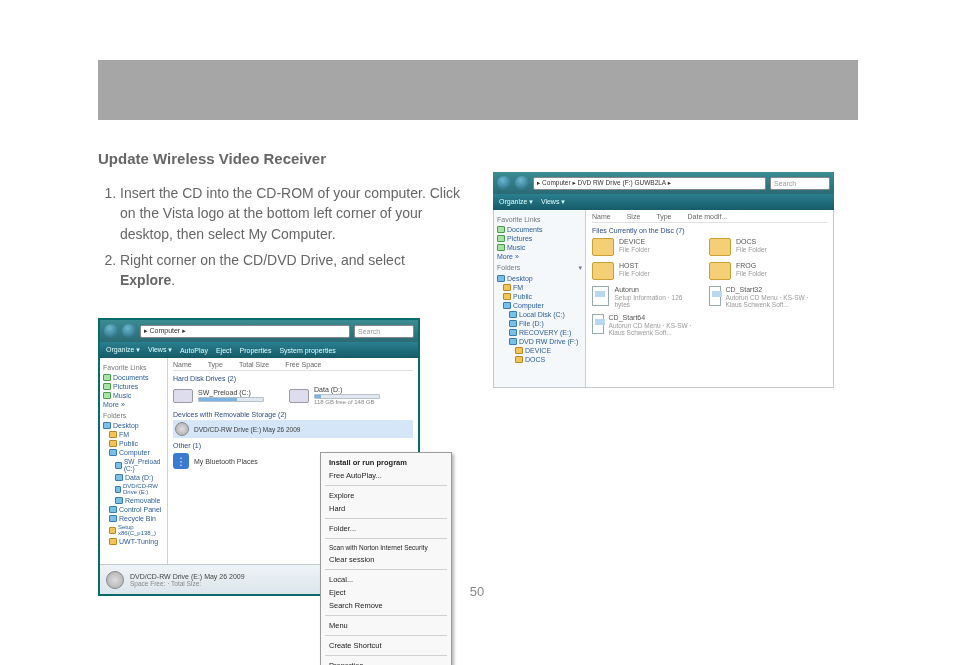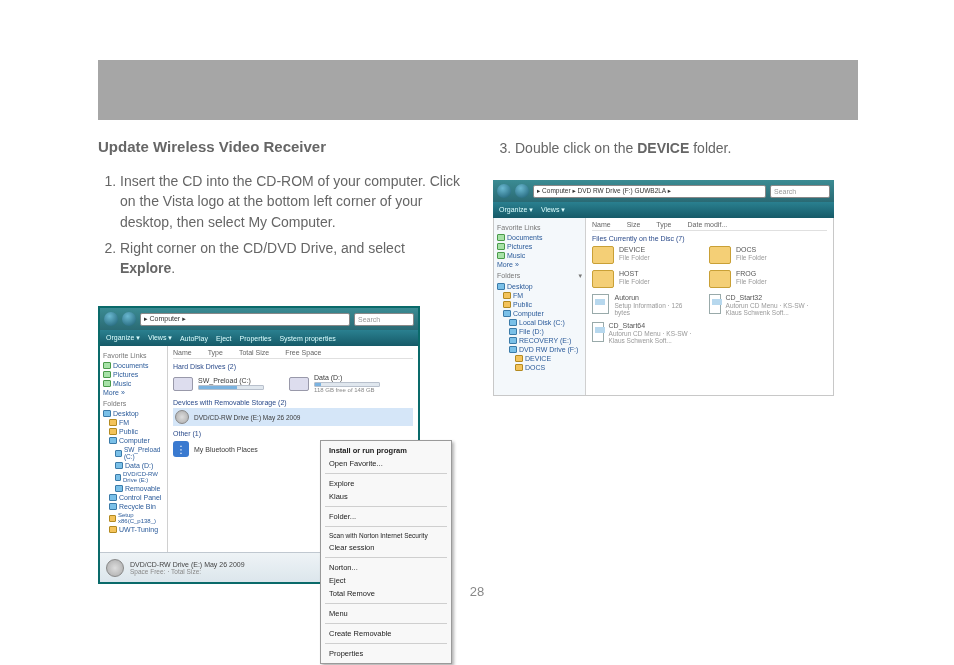--- a/index.html
+++ b/index.html
@@ -14,21 +14,21 @@
     .gray-bar {
       position: absolute;
       top: 60px;
       left: 98px;
       width: 760px;
       height: 60px;
       background: #a6a6a6;
     }
     .content {
       position: absolute;
-      top: 138px;
+      top: 150px;
       left: 98px;
       width: 760px;
       display: flex;
       gap: 30px;
     }
     .col { width: 365px; }
     .section-title {
       font-weight: bold;
       font-size: 15px;
       color: #666;
@@ -307,58 +307,53 @@
             <div style="font-size:6.5px">DVD/CD-RW Drive (E:) May 26 2009</div>
           </div>
           <div class="grp">Other (1)</div>
           <div class="drive-row">
             <span style="width:16px;height:16px;background:#3a7ad0;border-radius:3px;color:#fff;display:flex;align-items:center;justify-content:center;font-size:10px">⋮</span>
             <div>My Bluetooth Places</div>
           </div>
 
           <div class="context-menu">
             <div class="cm-item" style="font-weight:bold">Install or run program</div>
-            <div class="cm-item">Open Favorite...</div>
+            <div class="cm-item">Free AutoPlay...</div>
             <div class="cm-sep"></div>
             <div class="cm-item">Explore</div>
-            <div class="cm-item">Klaus</div>
+            <div class="cm-item">Hard</div>
             <div class="cm-sep"></div>
             <div class="cm-item">Folder...</div>
             <div class="cm-sep"></div>
             <div class="cm-item" style="font-size:6.5px">Scan with Norton Internet Security</div>
             <div class="cm-item">Clear session</div>
             <div class="cm-sep"></div>
-            <div class="cm-item">Norton...</div>
+            <div class="cm-item">Local...</div>
             <div class="cm-item">Eject</div>
-            <div class="cm-item">Total Remove</div>
+            <div class="cm-item">Search Remove</div>
             <div class="cm-sep"></div>
             <div class="cm-item">Menu</div>
             <div class="cm-sep"></div>
-            <div class="cm-item">Create Removable</div>
+            <div class="cm-item">Create Shortcut</div>
             <div class="cm-sep"></div>
             <div class="cm-item">Properties</div>
           </div>
         </div>
       </div>
       <div class="ss-status">
         <span class="cdico"></span>
         <div>
           <div>DVD/CD-RW Drive (E:) May 26 2009</div>
           <div style="color:#888;font-size:6.5px">Space Free:  ·  Total Size:</div>
         </div>
       </div>
     </div>
   </div>
 
   <div class="col">
-    <ol start="3">
-      <li>
-        <span>Double click on the </span><span class="bold">DEVICE</span><span> folder.</span>
-      </li>
-    </ol>
 
     <div class="screenshot2">
       <div class="ss-titlebar">
         <span class="navcircle"></span>
         <span class="navcircle"></span>
         <div class="addr">
             <span style="font-size:6.5px"> ▸ Computer ▸ DVD RW Drive (F:) GUWB2LA ▸</span>
           </div>
         <div class="srch">
             <span>Search</span>
@@ -489,13 +484,13 @@
                   <span class="sub">Autorun CD Menu · KS-SW · Klaus Schwenk Soft...</span>
                 </div>
               </div>
             </div>
         </div>
       </div>
     </div>
   </div>
 </div>
 
-<div class="page-num">28</div>
+<div class="page-num">50</div>
 
 </body></html>

